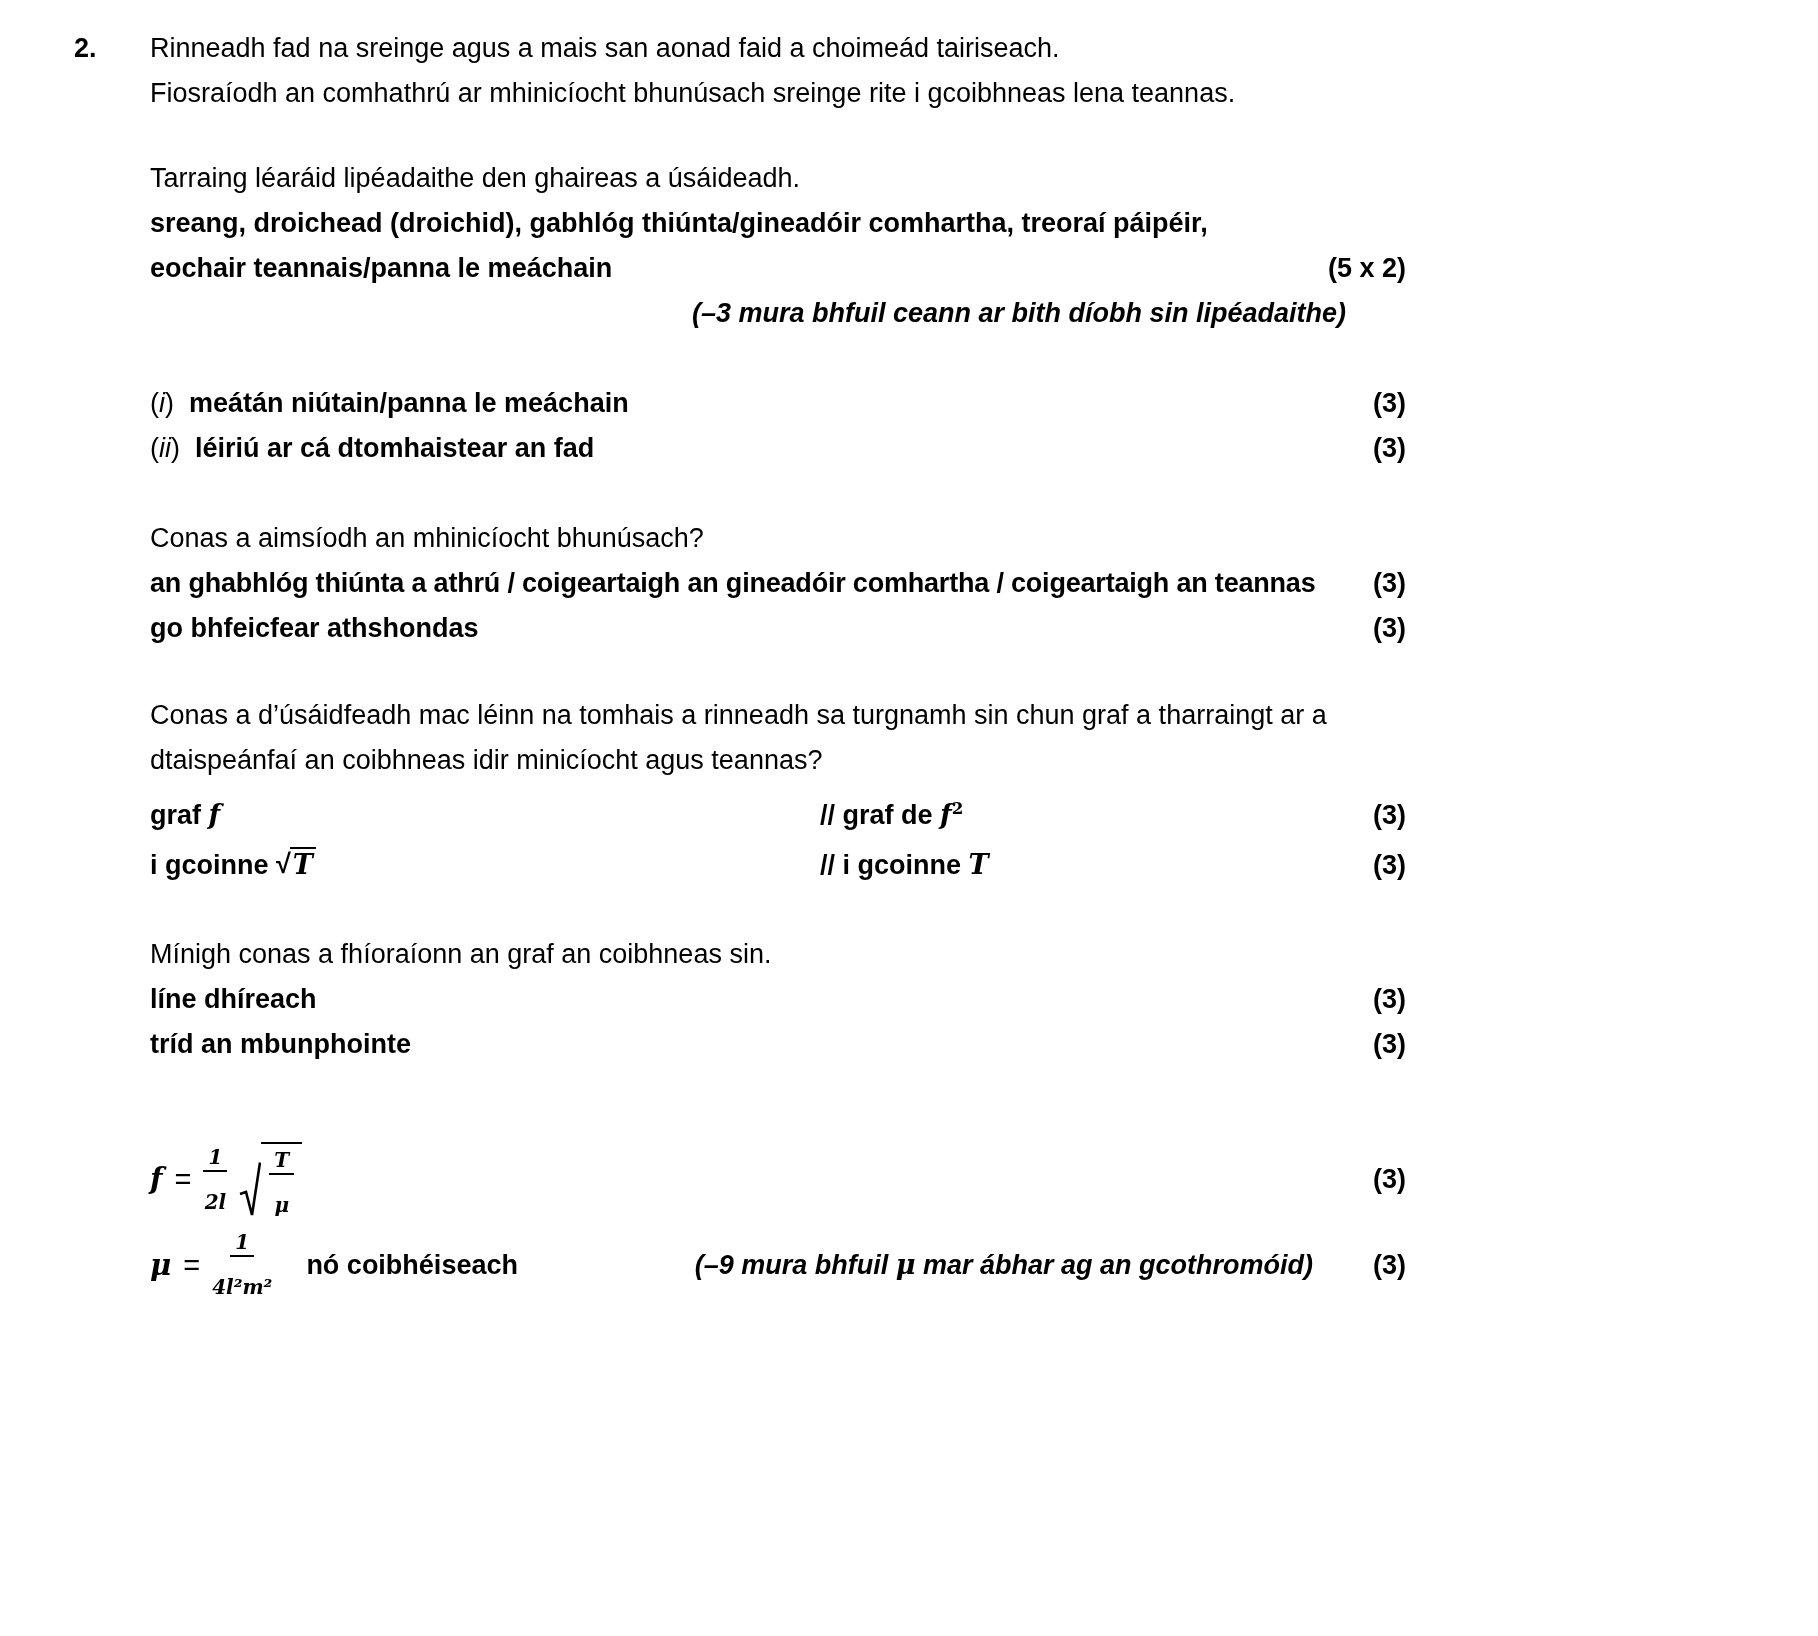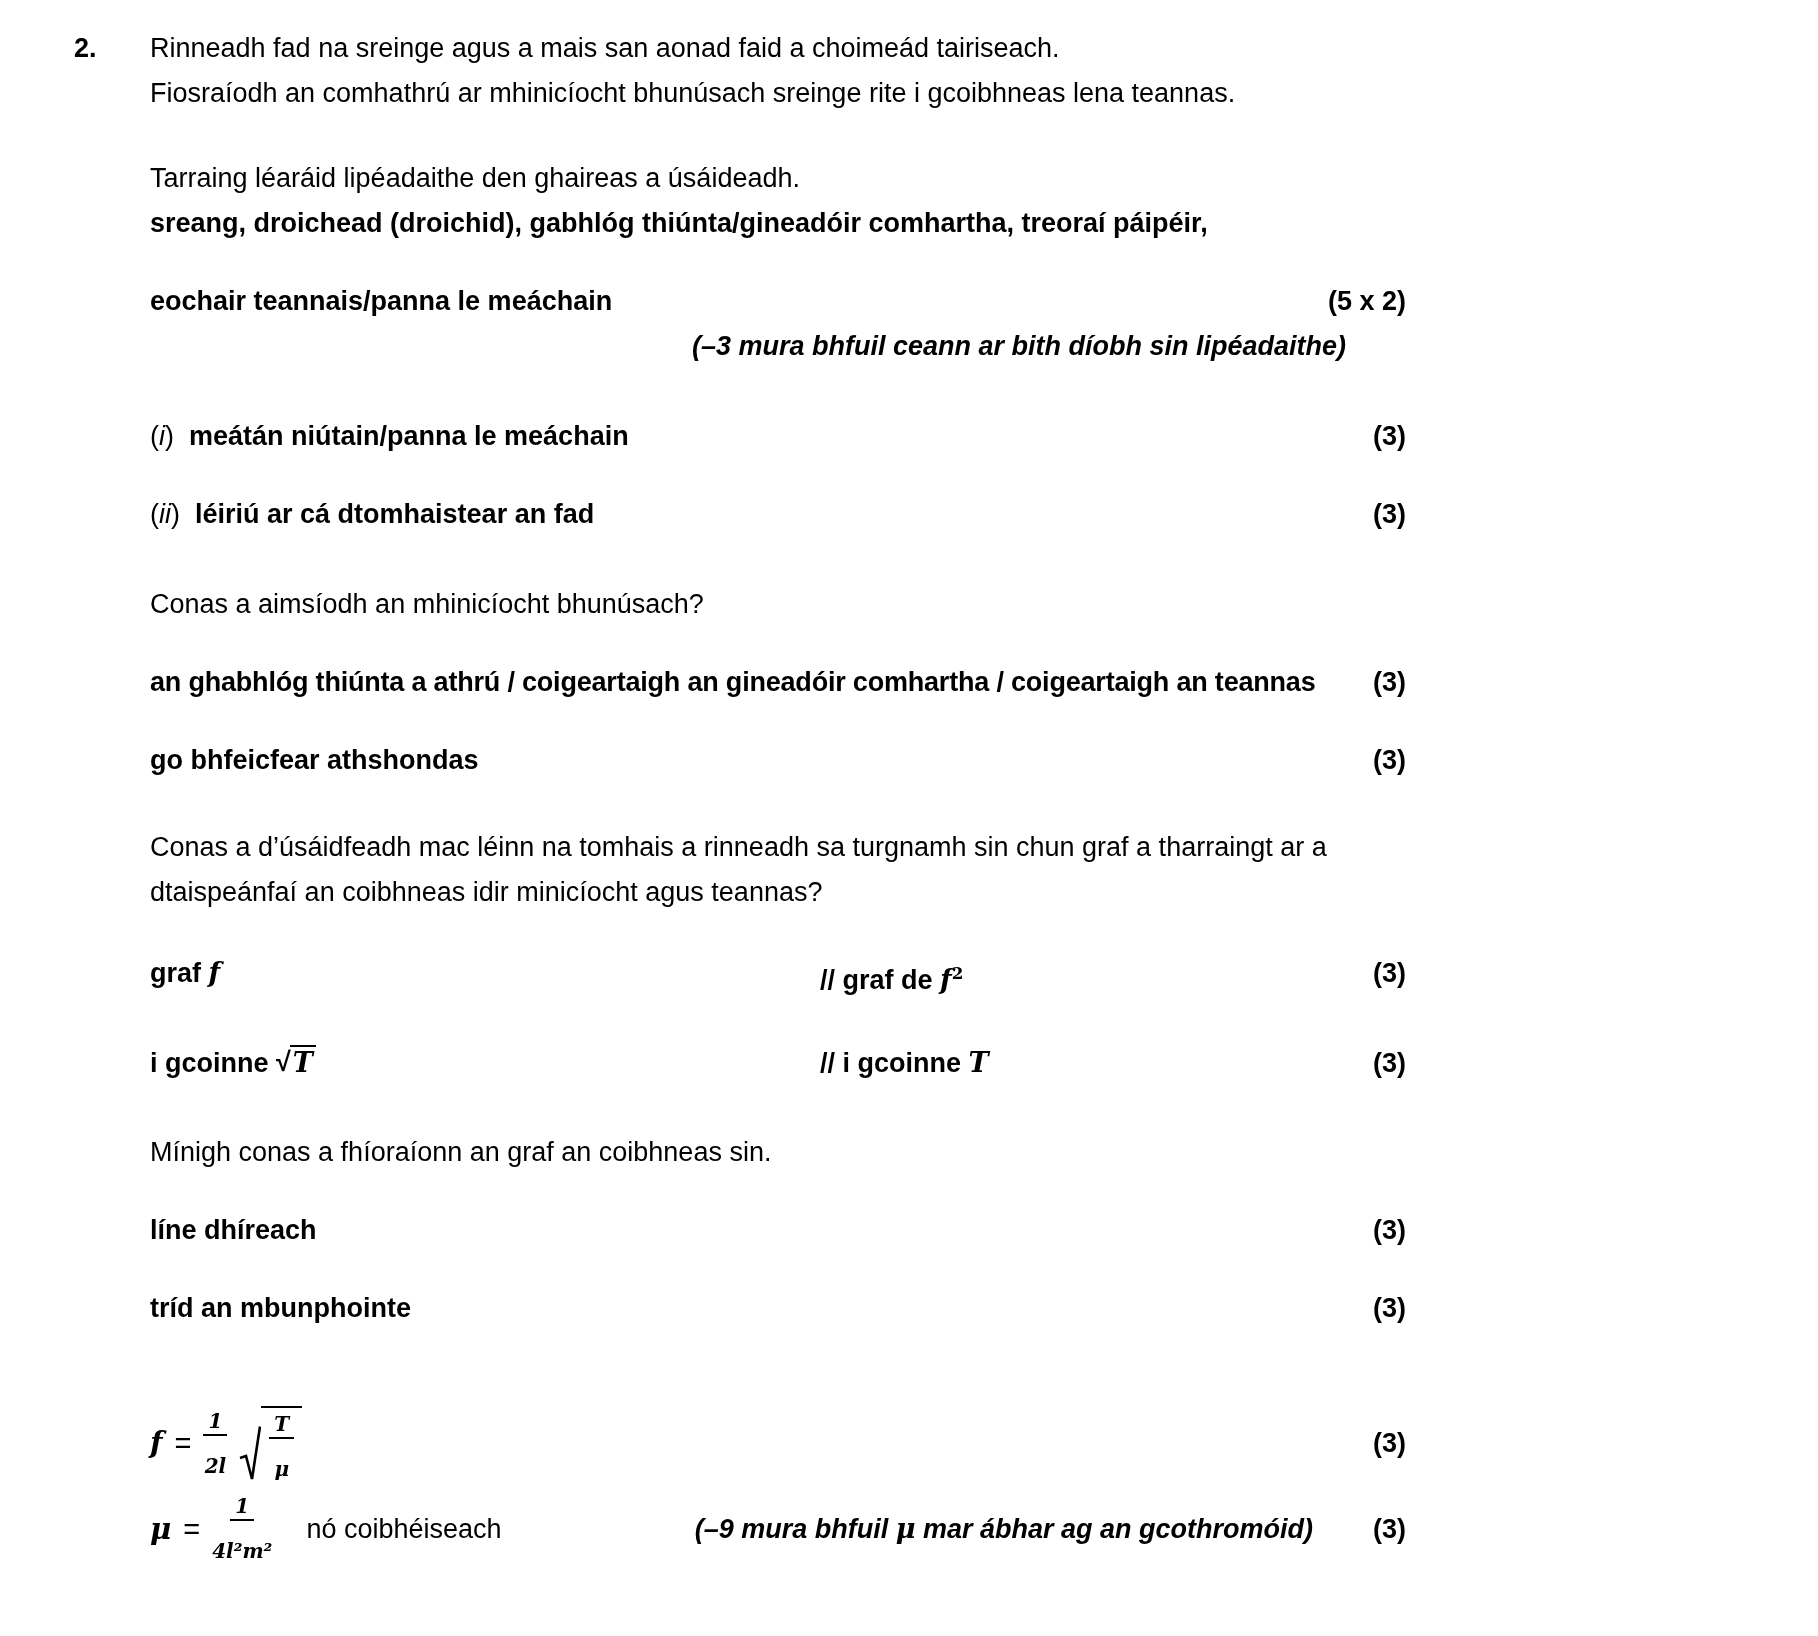--- a/index.html
+++ b/index.html
@@ -26,21 +26,21 @@
   .content {
     position: absolute;
     left: 150px;
     top: 26px;
     width: 1256px;
   }
   p { margin: 0; }
   .bold { font-weight: 700; }
   .it { font-style: italic; }
   .bi { font-weight: 700; font-style: italic; }
-  .row { display: flex; align-items: flex-start; margin-top: 33px; }
+  .row { display: flex; align-items: flex-end; }
   .marks { font-weight: 700; margin-left: auto; white-space: nowrap; }
   .sec-apparatus { margin-top: 40px; }
   .sec-measure { margin-top: 45px; }
   .sec-fundamental { margin-top: 45px; }
   .sec-graph { margin-top: 42px; }
   .sec-verify { margin-top: 42px; }
   .sec-formulas { margin-top: 75px; }
   .penalty-line { text-align: right; padding-right: 60px; }
   .tight { font-size: 27px; letter-spacing: -0.2px; white-space: nowrap; }
   .nowrap { white-space: nowrap; }
@@ -74,21 +74,21 @@
   .sqrt-big { display: inline-flex; align-items: flex-end; }
   .sqrt-big svg { display: block; flex: 0 0 auto; }
   .sqrt-big .radicand {
     border-top: 2.5px solid #000;
     padding: 5px 8px 0 8px;
     display: inline-flex;
     align-items: center;
     min-height: 54px;
     box-sizing: border-box;
   }
-  .alt-label { margin-left: 34px; font-weight: 400; }
+  .alt-label { margin-left: 34px; font-weight: 700; }
   .penalty-inline { margin-left: auto; }
   .marks-gap { margin-left: 60px; font-weight: 700; white-space: nowrap; }
 </style>
 </head>
 <body>
 
 <div class="page">
 
   <div class="qnum">2.</div>
 

